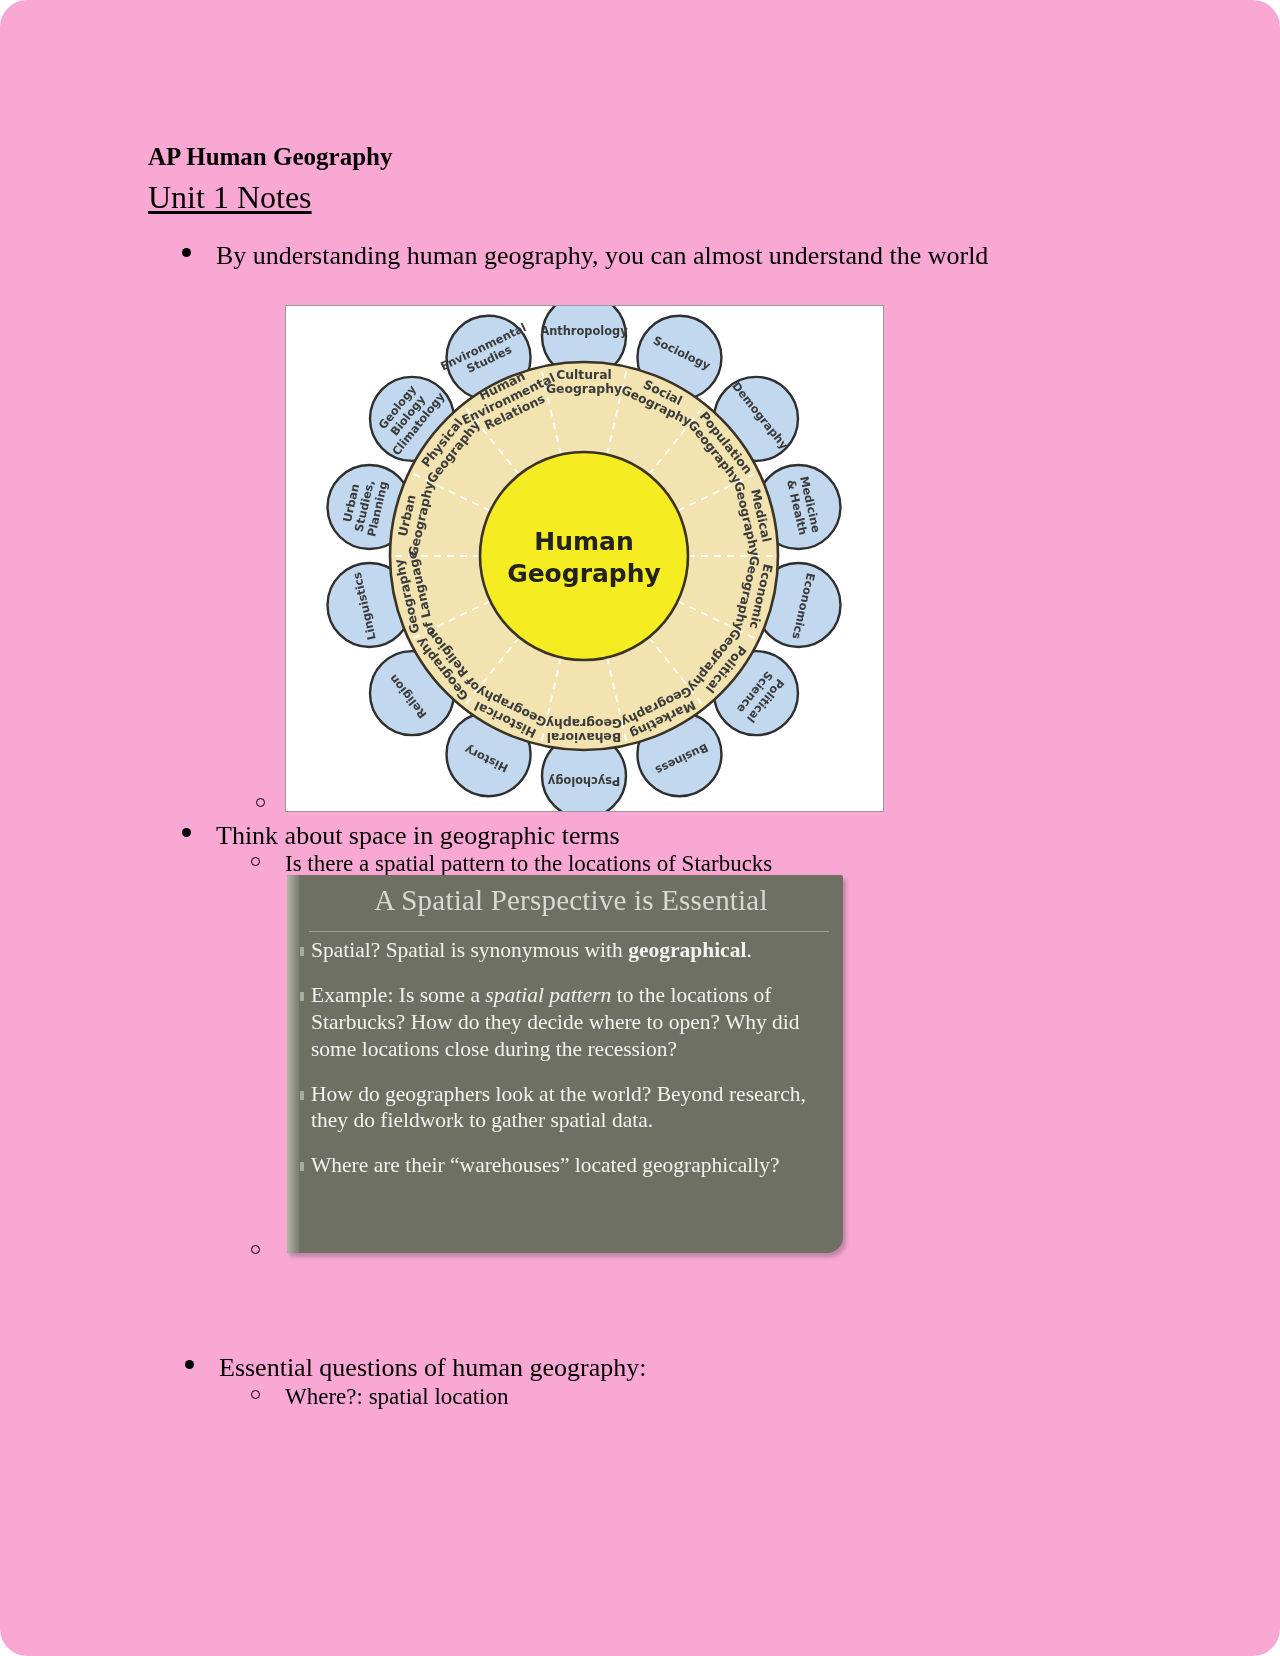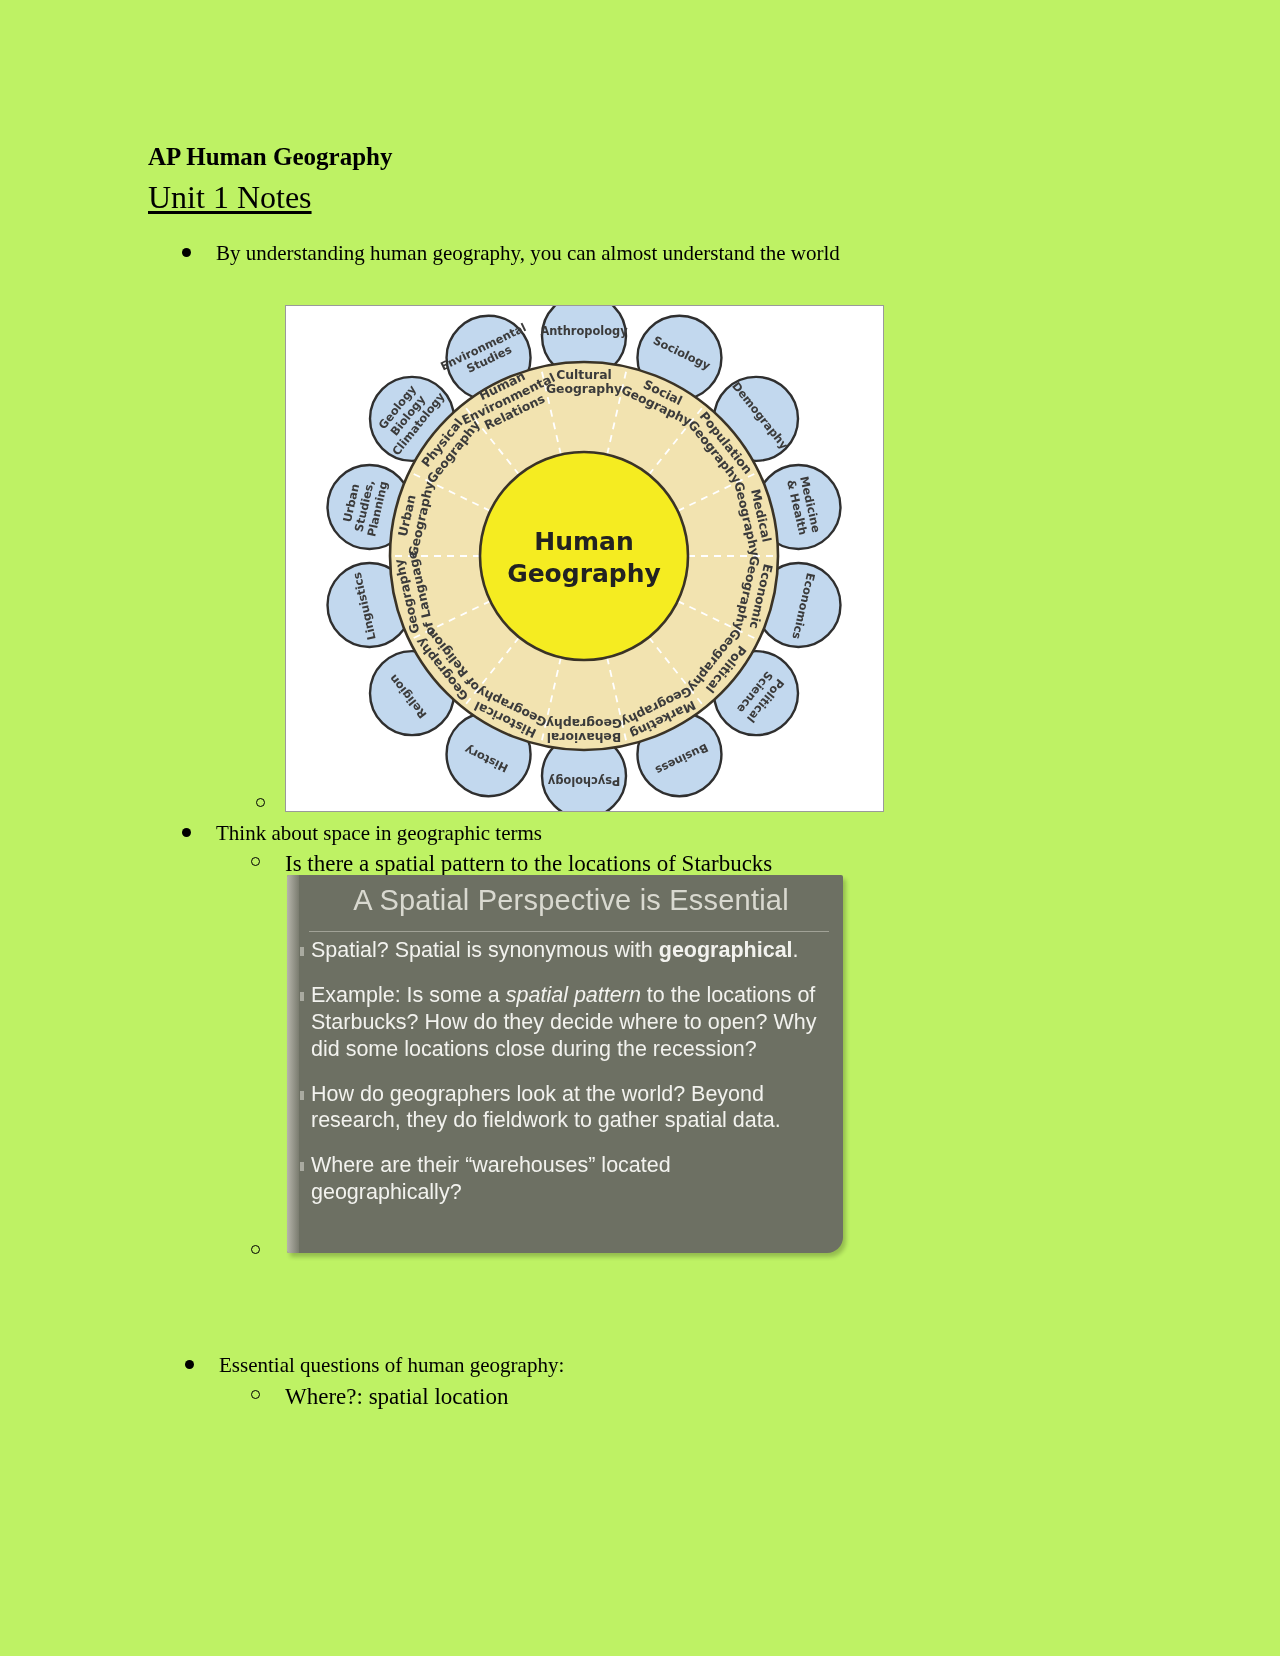--- a/index.html
+++ b/index.html
@@ -13,21 +13,22 @@
     position: relative;
     font-family: "Liberation Serif", "DejaVu Serif", serif;
     color: #000000;
     overflow: hidden;
   }
   .page {
     position: absolute;
     left: 0; top: 0;
     width: 1280px;
     height: 1656px;
-    background: #bef264;
+    background: #f9a8d4;
+    border-radius: 27px;
   }
   .doc-title {
     position: absolute;
     left: 148px;
     top: 142px;
     font-size: 25px;
     font-weight: bold;
     letter-spacing: 0px;
     line-height: 1.2;
   }
@@ -35,21 +36,21 @@
     position: absolute;
     left: 148px;
     top: 178px;
     font-size: 32px;
     text-decoration: underline;
     text-underline-offset: 3px;
     line-height: 1.2;
   }
   .bullet-l1 {
     position: absolute;
-    font-size: 21px;
+    font-size: 26px;
     line-height: 1.25;
     white-space: nowrap;
   }
   .bullet-l1 .marker {
     position: absolute;
     left: -34px;
     top: 1px;
     font-size: 17px;
   }
   .bullet-l2 {
@@ -107,21 +108,21 @@
     position: absolute;
     left: 287px;
     top: 875px;
     width: 556px;
     height: 378px;
     background: #6d7063;
     border-radius: 2px 2px 16px 2px;
     box-sizing: border-box;
     box-shadow: 3px 4px 4px rgba(0,0,0,0.22);
     overflow: hidden;
-    font-family: Liberation Sans, sans-serif;
+    font-family: Liberation Serif, serif;
     color: #f2f2ee;
   }
   #spatial-slide .left-strip {
     position:absolute; left:0; top:0; width:12px; height:100%;
     background: linear-gradient(to right, #b6b5ab 0%, #9b9b90 45%, #7a7c6f 100%);
   }
   #spatial-slide .slide-title {
     position: absolute;
     left: 12px; right: 0; top: 9px;
     text-align: center;

